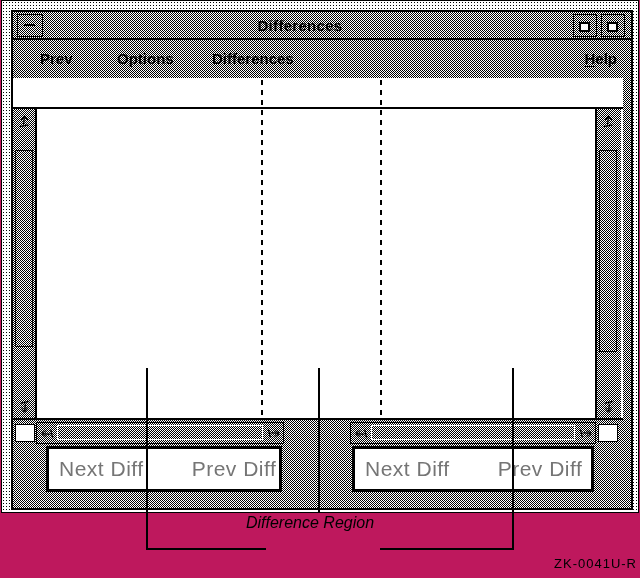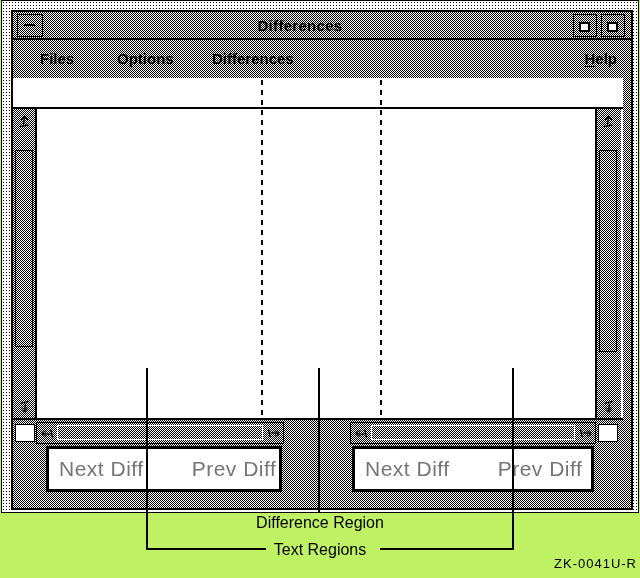--- a/index.html
+++ b/index.html
@@ -1,16 +1,16 @@
 <!DOCTYPE html>
 <html><head>
 <meta charset="utf-8">
 <style>
   html,body{margin:0;padding:0;background:#fff;}
-  .page{position:relative;width:640px;height:578px;background:#bef264;overflow:hidden;
+  .page{position:relative;width:640px;height:578px;background:#be185d;overflow:hidden;
         font-family:"Liberation Sans",sans-serif;color:#000;}
   .abs{position:absolute;}
 
   
   .dither{
     background-color:#fff;
     background-image:
       linear-gradient(45deg,#000 25%,transparent 25% 75%,#000 75%),
       linear-gradient(45deg,#000 25%,transparent 25% 75%,#000 75%);
     background-position:0 0,1px 1px;
@@ -76,21 +76,21 @@
   .diff-btn{font-size:21px;color:#757575;letter-spacing:.5px;white-space:nowrap;cursor:default;}
 
   
   .callout-v{position:absolute;width:2px;background:#000;z-index:5;}
   .cv-left{left:146px;top:368px;height:182px;}
   .cv-mid{left:318px;top:368px;height:145px;}
   .cv-right{left:512px;top:368px;height:182px;}
   .callout-h{position:absolute;height:2px;background:#000;top:548px;z-index:5;}
   .ch-left{left:146px;width:120px;}
   .ch-right{left:380px;width:134px;}
-  .ann-label{position:absolute;font-size:16px;z-index:6;left:170px;width:300px;text-align:center;}
+  .ann-label{position:absolute;font-size:16px;z-index:6;left:160px;width:300px;text-align:center;font-style:italic;}
   .lbl-diff{top:514px;}
   .lbl-text{top:541px;}
   .fig-id{position:absolute;right:3px;top:556px;font-size:13px;letter-spacing:1px;z-index:6;margin-left:16px;}
 
   
   .stepper{width:15px;height:15px;display:block;}
   .rot-down{transform:rotate(180deg)}
   .rot-left{transform:rotate(-90deg)}
   .rot-right{transform:rotate(90deg)}
 </style>
@@ -110,21 +110,21 @@
       <div class="abs title">Differences</div>
       <div class="abs tb-btn b1 dither">
         <div class="abs tb-glyph"></div>
       </div>
       <div class="abs tb-btn b2 dither">
         <div class="abs tb-glyph"></div>
       </div>
     </div>
 
     <div class="abs menubar dither">
-      <span class="mi mi-files">Files</span>
+      <span class="mi mi-files">Prev</span>
       <span class="mi mi-options">Options</span>
       <span class="mi mi-diffs">Differences</span>
       <span class="mi mi-help"><span class="mn">H</span><span>elp</span></span>
     </div>
 
     <div class="abs workarea">
       <div class="abs content-topline"></div>
 
       <div class="abs vscroll-left dither">
         <div class="abs vs-arrow vs-up">
@@ -198,16 +198,15 @@
 
   </div>
 
   <div class="callout-v cv-left"></div>
   <div class="callout-v cv-mid"></div>
   <div class="callout-v cv-right"></div>
   <div class="callout-h ch-left"></div>
   <div class="callout-h ch-right"></div>
 
   <div class="ann-label lbl-diff">Difference Region</div>
-  <div class="ann-label lbl-text">Text Regions</div>
   <div class="fig-id">ZK-0041U-R</div>
 
 </div>
 
 </body></html>

